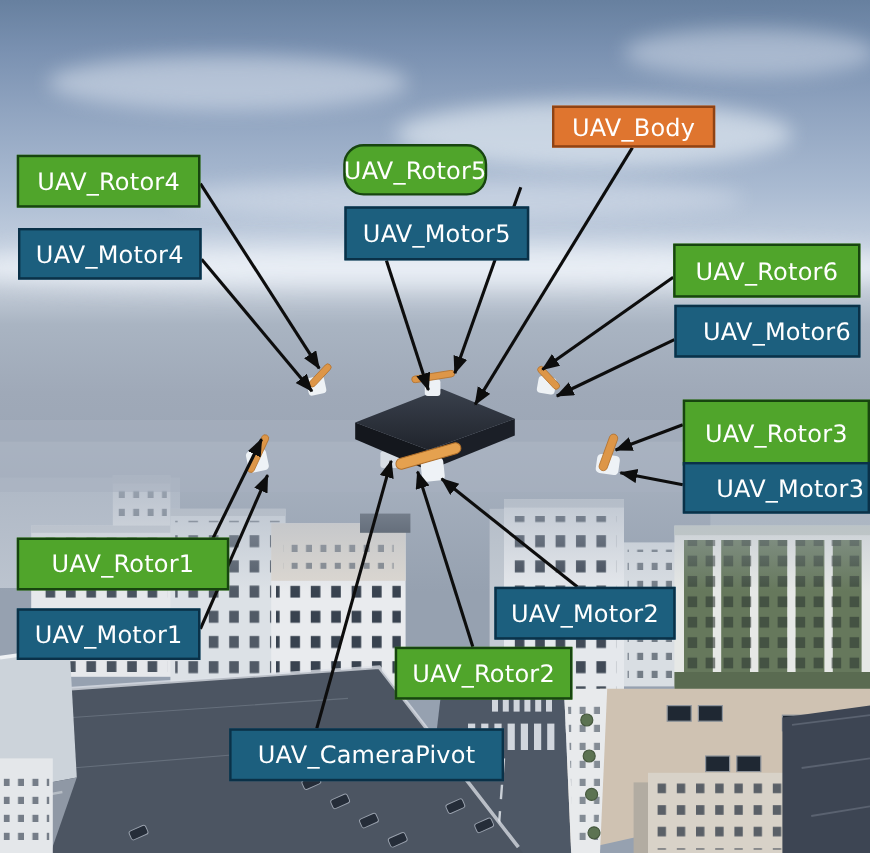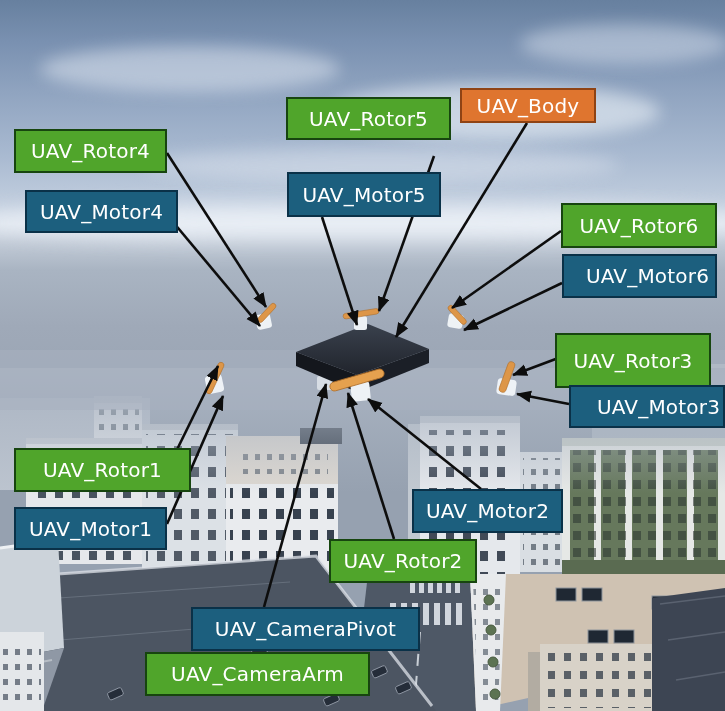--- a/index.html
+++ b/index.html
@@ -234,28 +234,27 @@
       <line x1="569" y1="404" x2="517" y2="394" marker-end="url(#ah)"></line>
       <line x1="167" y1="470" x2="218" y2="366" marker-end="url(#ah)"></line>
       <line x1="167" y1="524" x2="223" y2="396" marker-end="url(#ah)"></line>
       <line x1="394" y1="539" x2="348" y2="393" marker-end="url(#ah)"></line>
       <line x1="481" y1="489" x2="368" y2="399" marker-end="url(#ah)"></line>
       <line x1="264" y1="607" x2="326" y2="384" marker-end="url(#ah)"></line>
     </g>
   </svg>
 
   <div class="label green" style="left:14px;top:129px;width:153px;height:44px;">UAV_Rotor4</div>
-  <div class="label blue" style="left:15px;top:190px;width:153px;height:43px;margin-left:10px;">UAV_Motor4</div>
-  <div class="label green" style="left:286px;top:97px;width:165px;height:43px;">UAV_Rotor5</div>
+  <div class="label blue" style="left:15px;top:190px;width:153px;height:43px;">UAV_Motor4</div>
+  <div class="label green" style="left:286px;top:120px;width:120px;height:43px;border-radius:17px;">UAV_Rotor5</div>
   <div class="label blue" style="left:244px;top:172px;width:154px;height:45px;margin-left:43px;">UAV_Motor5</div>
   <div class="label orange" style="left:460px;top:88px;width:136px;height:35px;">UAV_Body</div>
   <div class="label green" style="left:561px;top:203px;width:156px;height:45px;">UAV_Rotor6</div>
   <div class="label blue" style="left:562px;top:254px;width:155px;height:44px;padding-left:16px;">UAV_Motor6</div>
-  <div class="label green" style="left:555px;top:333px;width:156px;height:55px;">UAV_Rotor3</div>
+  <div class="label green" style="left:569px;top:333px;width:156px;height:55px;">UAV_Rotor3</div>
   <div class="label blue" style="left:569px;top:385px;width:156px;height:43px;padding-left:23px;">UAV_Motor3</div>
   <div class="label green" style="left:14px;top:448px;width:177px;height:44px;">UAV_Rotor1</div>
   <div class="label blue" style="left:14px;top:507px;width:153px;height:43px;">UAV_Motor1</div>
   <div class="label blue" style="left:412px;top:489px;width:151px;height:44px;">UAV_Motor2</div>
   <div class="label green" style="left:329px;top:539px;width:148px;height:44px;">UAV_Rotor2</div>
   <div class="label blue" style="left:143px;top:607px;width:229px;height:44px;margin-left:48px;">UAV_CameraPivot</div>
-  <div class="label green" style="left:145px;top:652px;width:225px;height:44px;">UAV_CameraArm</div>
 
 </div>
 
 </body></html>

